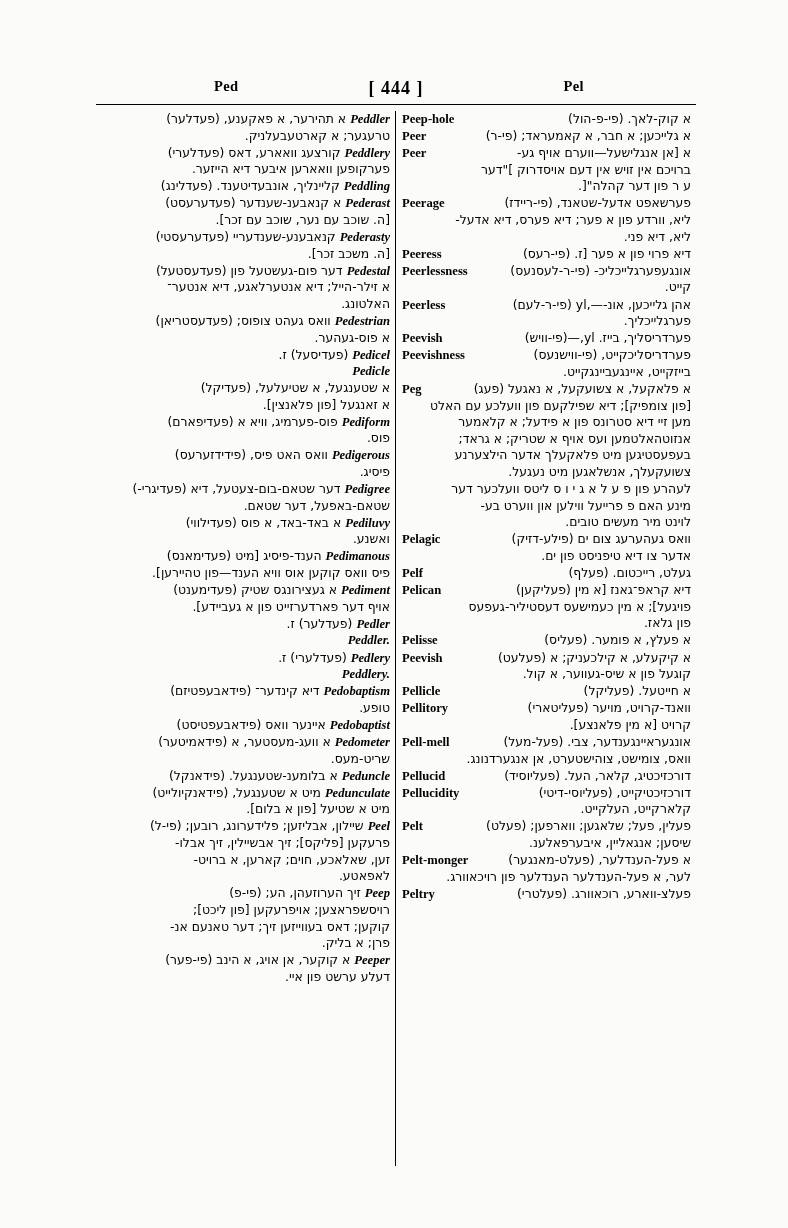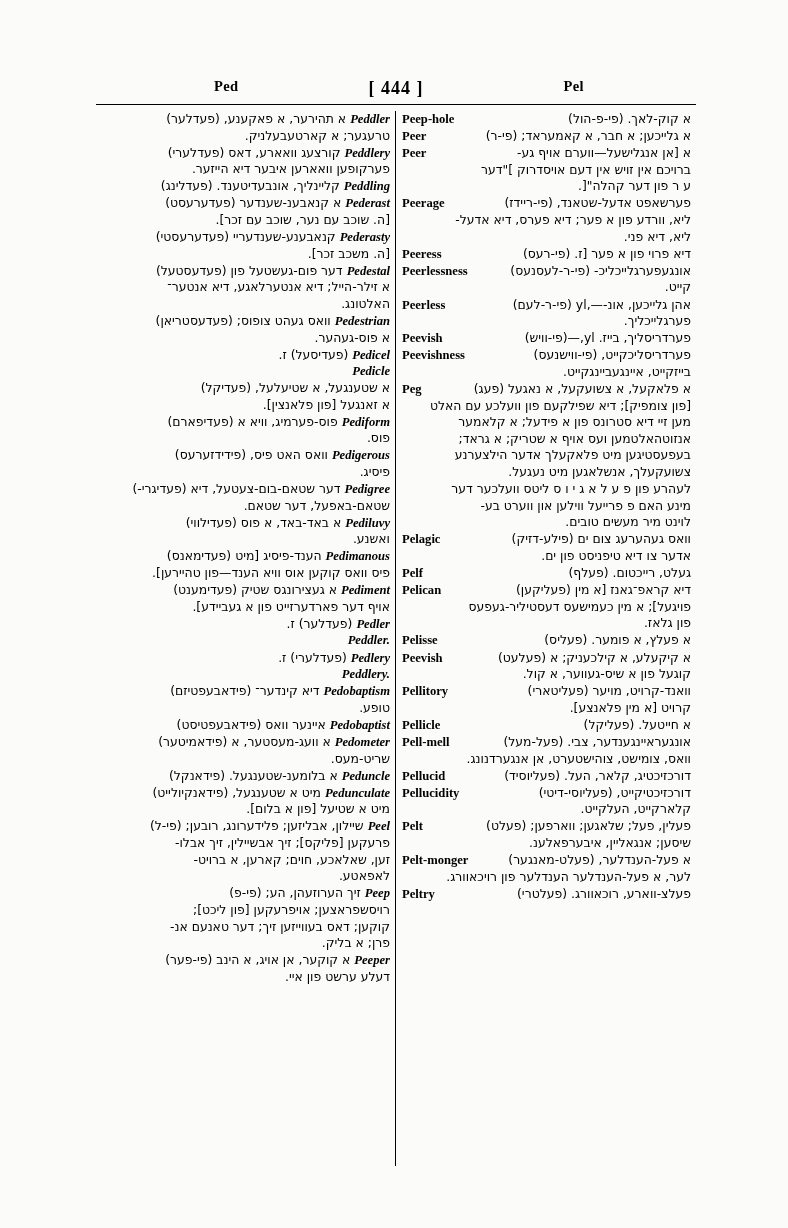--- a/index.html
+++ b/index.html
@@ -417,27 +417,27 @@
               <div class="line"><span class="hw">Pelisse</span><span class="yd">א פעלץ, א פומער.   (פעליס)</span></div>
               <div class="clear"></div>
             </div>
             <div class="entry ent-right">
               <div class="line"><span class="hw">Peevish</span><span class="yd">א קיקעלע, א קילכעניק; א (פעלעט)</span></div>
               <div class="clear"></div>
               <div class="line"><span class="yd">קוגעל פון א שיס-געווער, א קול.</span></div>
               <div class="clear"></div>
             </div>
             <div class="entry ent-right">
+              <div class="line"><span class="hw">Pellicle</span><span class="yd">א חייטעל.   (פעליקל)</span></div>
+              <div class="clear"></div>
+            </div>
+            <div class="entry ent-right">
               <div class="line"><span class="hw">Pellitory</span><span class="yd">וואנד-קרויט, מויער (פעליטארי)</span></div>
               <div class="clear"></div>
               <div class="line"><span class="yd">קרויט [א מין פלאנצע].</span></div>
-              <div class="clear"></div>
-            </div>
-            <div class="entry ent-right">
-              <div class="line"><span class="hw">Pellicle</span><span class="yd">א חייטעל.   (פעליקל)</span></div>
               <div class="clear"></div>
             </div>
             <div class="entry ent-right">
               <div class="line"><span class="hw">Pell-mell</span><span class="yd">אונגעראיינגענדער, צבי. (פעל-מעל)</span></div>
               <div class="clear"></div>
               <div class="line"><span class="yd">וואס, צומישט, צוהישטערט, אן אנגערדנונג.</span></div>
               <div class="clear"></div>
             </div>
             <div class="entry ent-right">
               <div class="line"><span class="hw">Pellucid</span><span class="yd">דורכזיכטיג, קלאר, העל. (פעליוסיד)</span></div>

